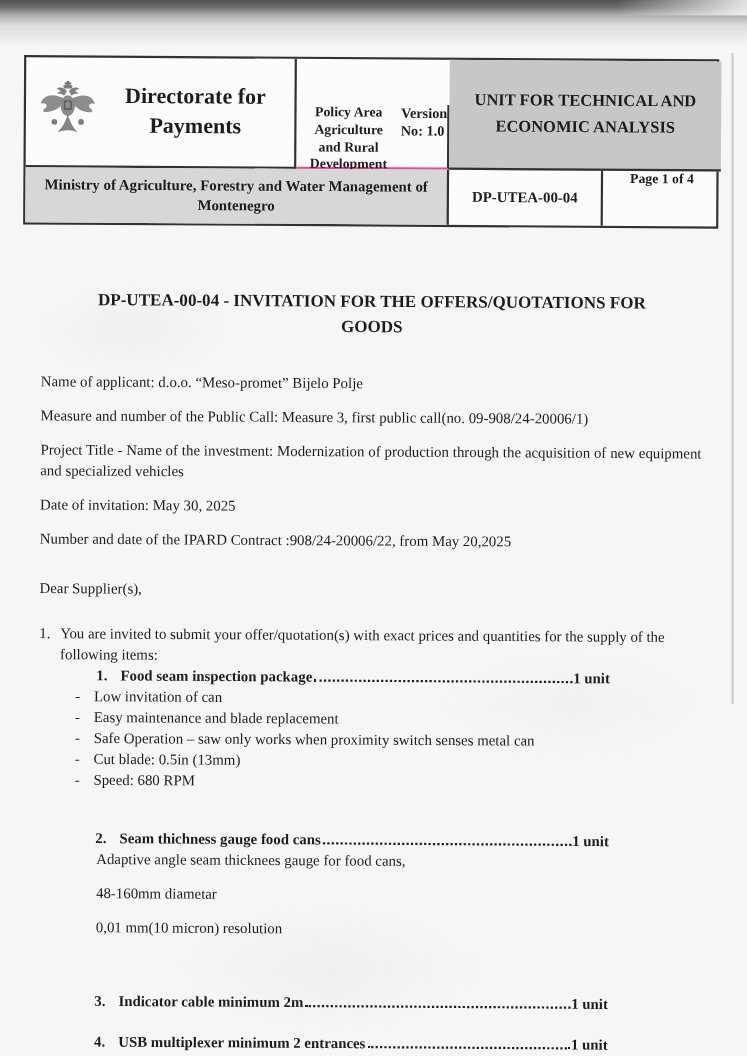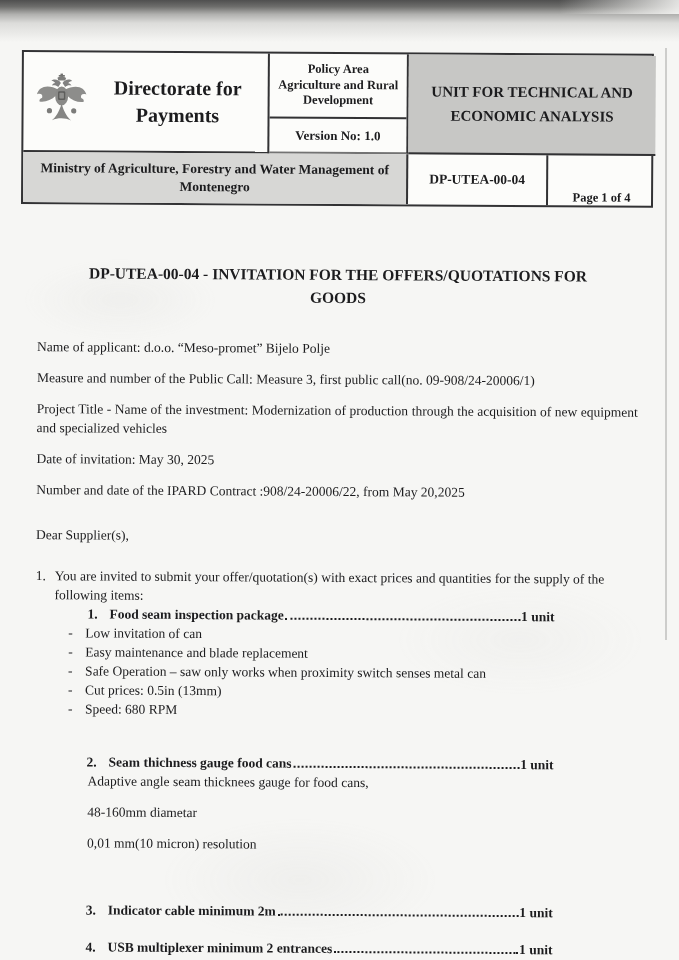--- a/index.html
+++ b/index.html
@@ -35,35 +35,35 @@
   .hdr {
     position:absolute; left:22px; top:50px; width:632px;
     display:grid; grid-template-columns:246px 139px 140px 107px; grid-template-rows:100px 50px;
     border:2px solid #323234; background:#fcfcfa;
     box-sizing:border-box;
   }
   .hdr > div { box-sizing:border-box; }
   .cellA { grid-column:1; grid-row:1; border-right:2px solid #323234; border-bottom:2px solid #323234;
            display:flex; align-items:center; gap:12px; padding:0 4px 0 12px; }
   .org-title { flex:1; text-align:center; font-weight:bold; font-size:20px; line-height:1.35; padding-right:8px; }
-  .cellB { grid-column:2; grid-row:1; border-right:2px solid #323234; border-bottom:2px solid #737373;
-           display:flex; flex-direction:column; }
+  .cellB { grid-column:2; grid-row:1; border-right:2px solid #323234; border-bottom:2px solid #ec4899;
+           display:flex; flex-direction:row;margin-top:41px; }
   .cellB .b1 { height:59px; border-bottom:2px solid #323234; display:flex; flex-direction:column;
                align-items:center; justify-content:center; font-weight:bold; font-size:12.5px; line-height:1.25; text-align:center; padding:2px 6px; }
-  .cellB .b2 { flex:1; display:flex; align-items:center; justify-content:center; font-weight:bold; font-size:13px; }
+  .cellB .b2 { flex:1; display:flex; justify-content:center; font-weight:bold; font-size:13px; }
   .cellC { grid-column:3/5; grid-row:1; border-bottom:2px solid #323234; background:#c7c7c5;
            display:flex; align-items:center; justify-content:center; text-align:center;
            font-weight:bold; font-size:15px; line-height:1.6; padding:0 22px; }
   .cellD { grid-column:1/3; grid-row:2; border-right:2px solid #323234; background:#d7d7d5;
            display:flex; align-items:center; justify-content:center; text-align:center;
            font-weight:bold; font-size:13.5px; line-height:1.35; padding:0 14px; }
   .cellE { grid-column:3; grid-row:2; border-right:2px solid #323234;
            display:flex; align-items:center; justify-content:center; font-weight:bold; font-size:13.5px; }
   .cellF { grid-column:4; grid-row:2;
-           display:flex; align-items:flex-end; justify-content:center; font-weight:bold; font-size:12.5px; }
+           display:flex; align-items:flex-start; justify-content:center; font-weight:bold; font-size:12.5px; }
   .doc-title-wrap { position:absolute; left:0; top:252px; width:679px; display:flex; justify-content:center; }
   .doc-title2 { width:520px; text-align:center; font-size:15.5px; font-weight:bold; line-height:1.45; }
 
   .body-col { position:absolute; left:39px; top:337px; width:601px; font-size:13.5px; line-height:19px; }
   .body-col p { margin:0 0 12px; }
   .justify { text-align:justify; }
   .salutation { margin-top:26px !important; }
   .intro-row { display:flex; margin-top:22px; }
   .intro-num { width:19px; flex:0 0 19px; }
   .intro-text { flex:1; }
@@ -173,21 +173,21 @@
       <div class="bullet">
         <span class="dash">-</span>
         <span>Easy maintenance and blade replacement</span>
       </div>
       <div class="bullet">
         <span class="dash">-</span>
         <span>Safe Operation – saw only works when proximity switch senses metal can</span>
       </div>
       <div class="bullet">
         <span class="dash">-</span>
-        <span>Cut prices: 0.5in (13mm)</span>
+        <span>Cut blade: 0.5in (13mm)</span>
       </div>
       <div class="bullet">
         <span class="dash">-</span>
         <span>Speed: 680 RPM</span>
       </div>
     </div>
 
     <div class="gap34"></div>
 
     <div class="item-head">

